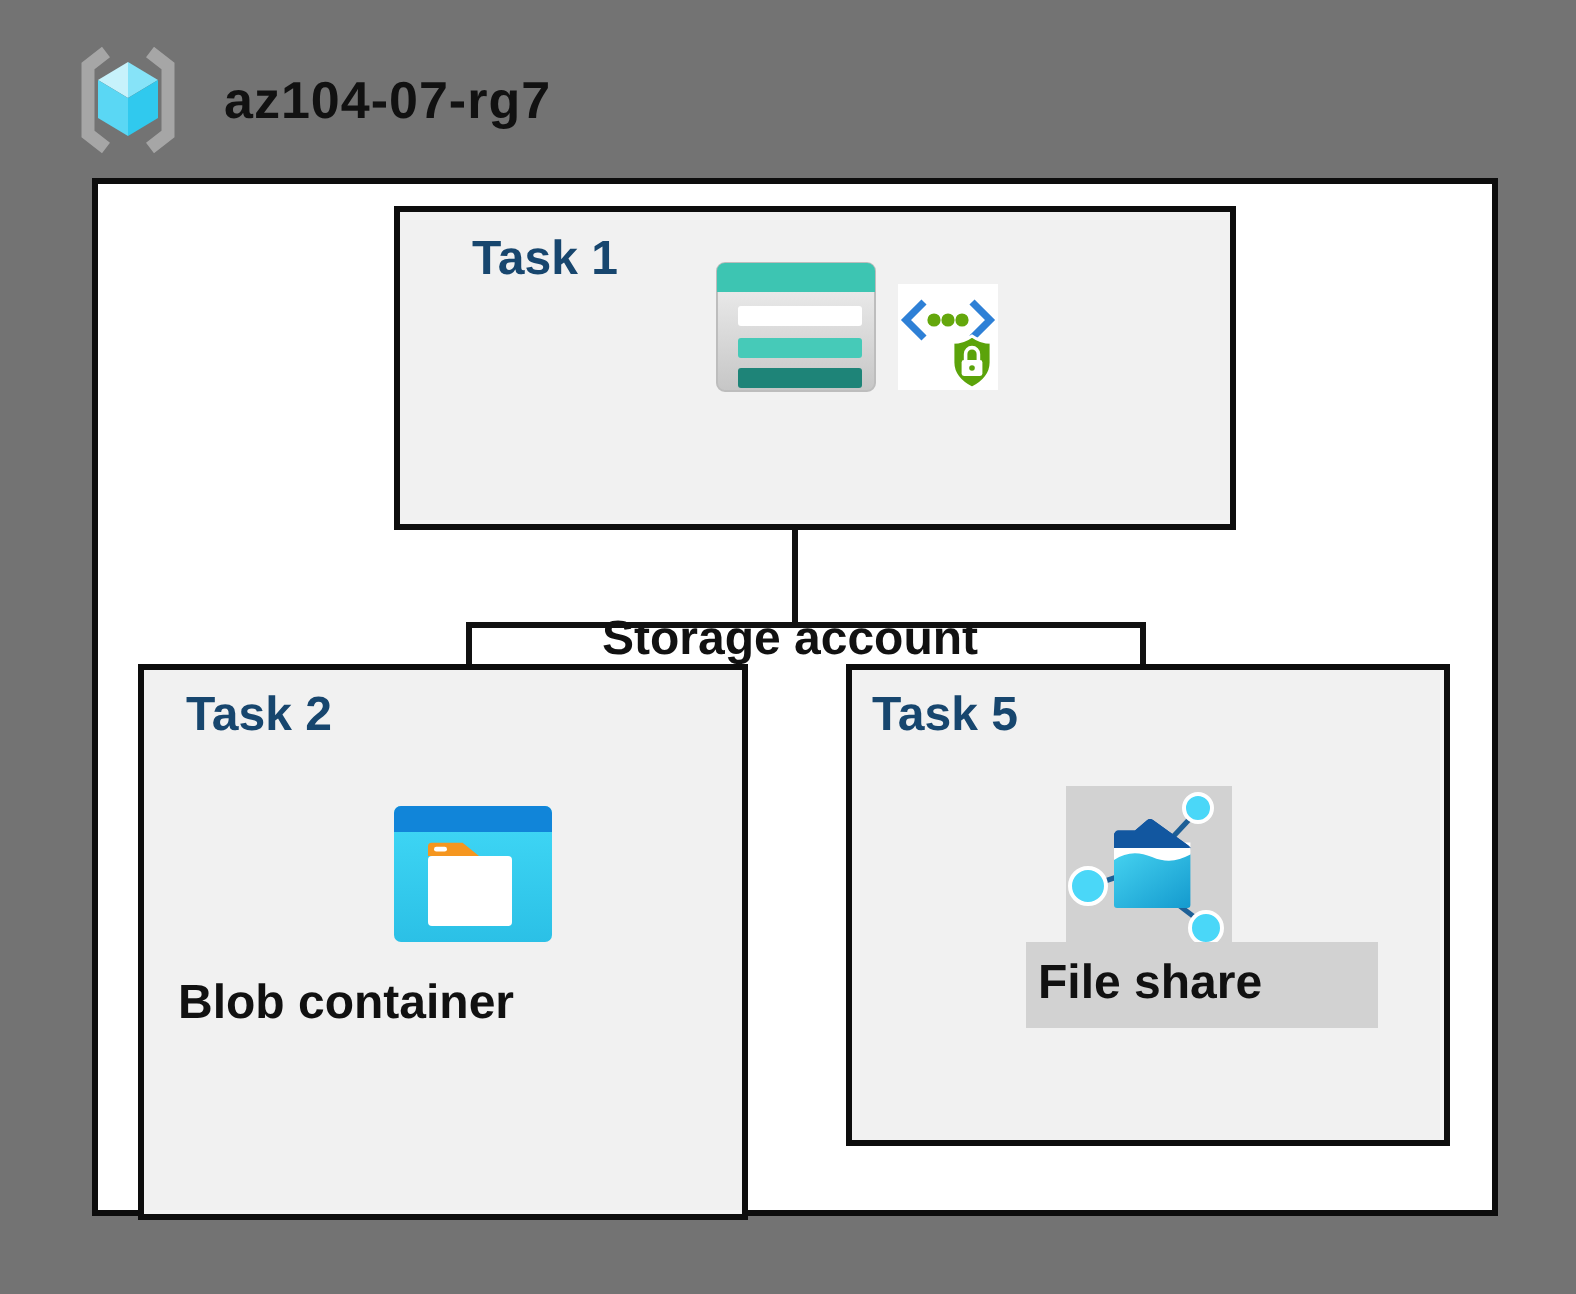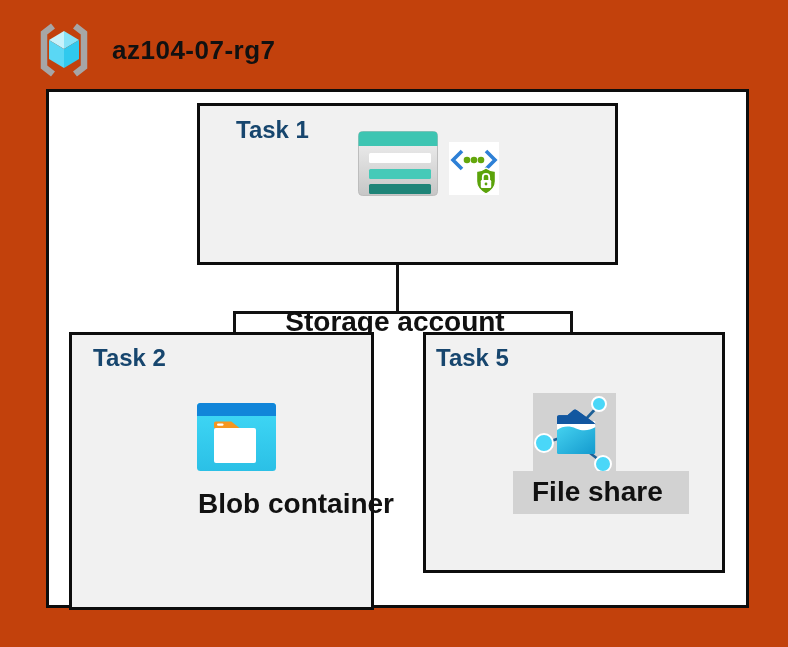--- a/index.html
+++ b/index.html
@@ -1,48 +1,48 @@
 <!DOCTYPE html>
 <html><head>
 <meta charset="utf-8">
 <style>
   html,body{margin:0;padding:0;background:#fff;}
   .canvas{
-    position:relative;width:788px;height:647px;background:#c2410c;
+    position:relative;width:788px;height:647px;background:#737373;
     font-family:"Liberation Sans","DejaVu Sans",sans-serif;overflow:hidden;
   }
   
   .rg-header{position:absolute;left:32px;top:20px;display:flex;align-items:center;gap:16px;}
   .rg-icon{width:64px;height:60px;}
   .rg-title{font-size:26px;font-weight:700;color:#111;letter-spacing:0.5px;line-height:60px;}
   
   .outer-box{position:absolute;left:46px;top:89px;width:703px;height:519px;
     border:3px solid #0d0d0d;box-sizing:border-box;background:#ffffff;}
   
   .task-box{position:absolute;background:#f1f1f1;border:3px solid #0d0d0d;box-sizing:border-box;}
   .task1{left:197px;top:103px;width:421px;height:162px;}
   .task2{left:69px;top:332px;width:305px;height:278px;}
   .task3{left:423px;top:332px;width:302px;height:241px;}
   .task-label{position:absolute;font-size:24px;font-weight:700;color:#17466e;white-space:nowrap;}
-  .resource-label{position:absolute;font-size:28px;font-weight:700;color:#111;white-space:nowrap;}
+  .resource-label{position:absolute;font-size:24px;font-weight:700;color:#111;white-space:nowrap;}
   
   .conn{position:absolute;background:#111;}
   .conn-v1{left:396px;top:233px;width:3px;height:79px;}
   .conn-h {left:233px;top:311px;width:340px;height:3px;}
   .conn-v2{left:233px;top:311px;width:3px;height:77px;}
   .conn-v3{left:570px;top:311px;width:3px;height:79px;}
   
   .storage-icon{position:absolute;left:158px;top:25px;width:80px;height:65px;}
   .sas-icon{position:absolute;left:249px;top:36px;width:50px;height:53px;}
   .blob-icon{position:absolute;left:125px;top:68px;width:79px;height:68px;}
   .fileshare-square{position:absolute;left:107px;top:58px;width:83px;height:80px;background:#d2d2d2;}
   .fileshare-band{position:absolute;left:87px;top:136px;width:176px;height:43px;background:#d2d2d2;}
-  .fileshare-band .resource-label{position:static;display:block;padding-left:19px;line-height:42px;}
+  .fileshare-band .resource-label{position:static;display:block;padding-left:6px;line-height:42px;}
   .t1-resource{left:0px;top:200px;width:390px;text-align:center;}
-  .t2-resource{left:17px;top:153px;width:305px;text-align:right;}
+  .t2-resource{left:17px;top:153px;width:305px;text-align:left;}
   .t1-label{left:36px;top:10px;}
   .t2-label{left:21px;top:9px;}
   .t3-label{left:10px;top:9px;}
   svg{display:block;}
 </style>
 </head>
 <body>
 
 <div class="canvas">
 

